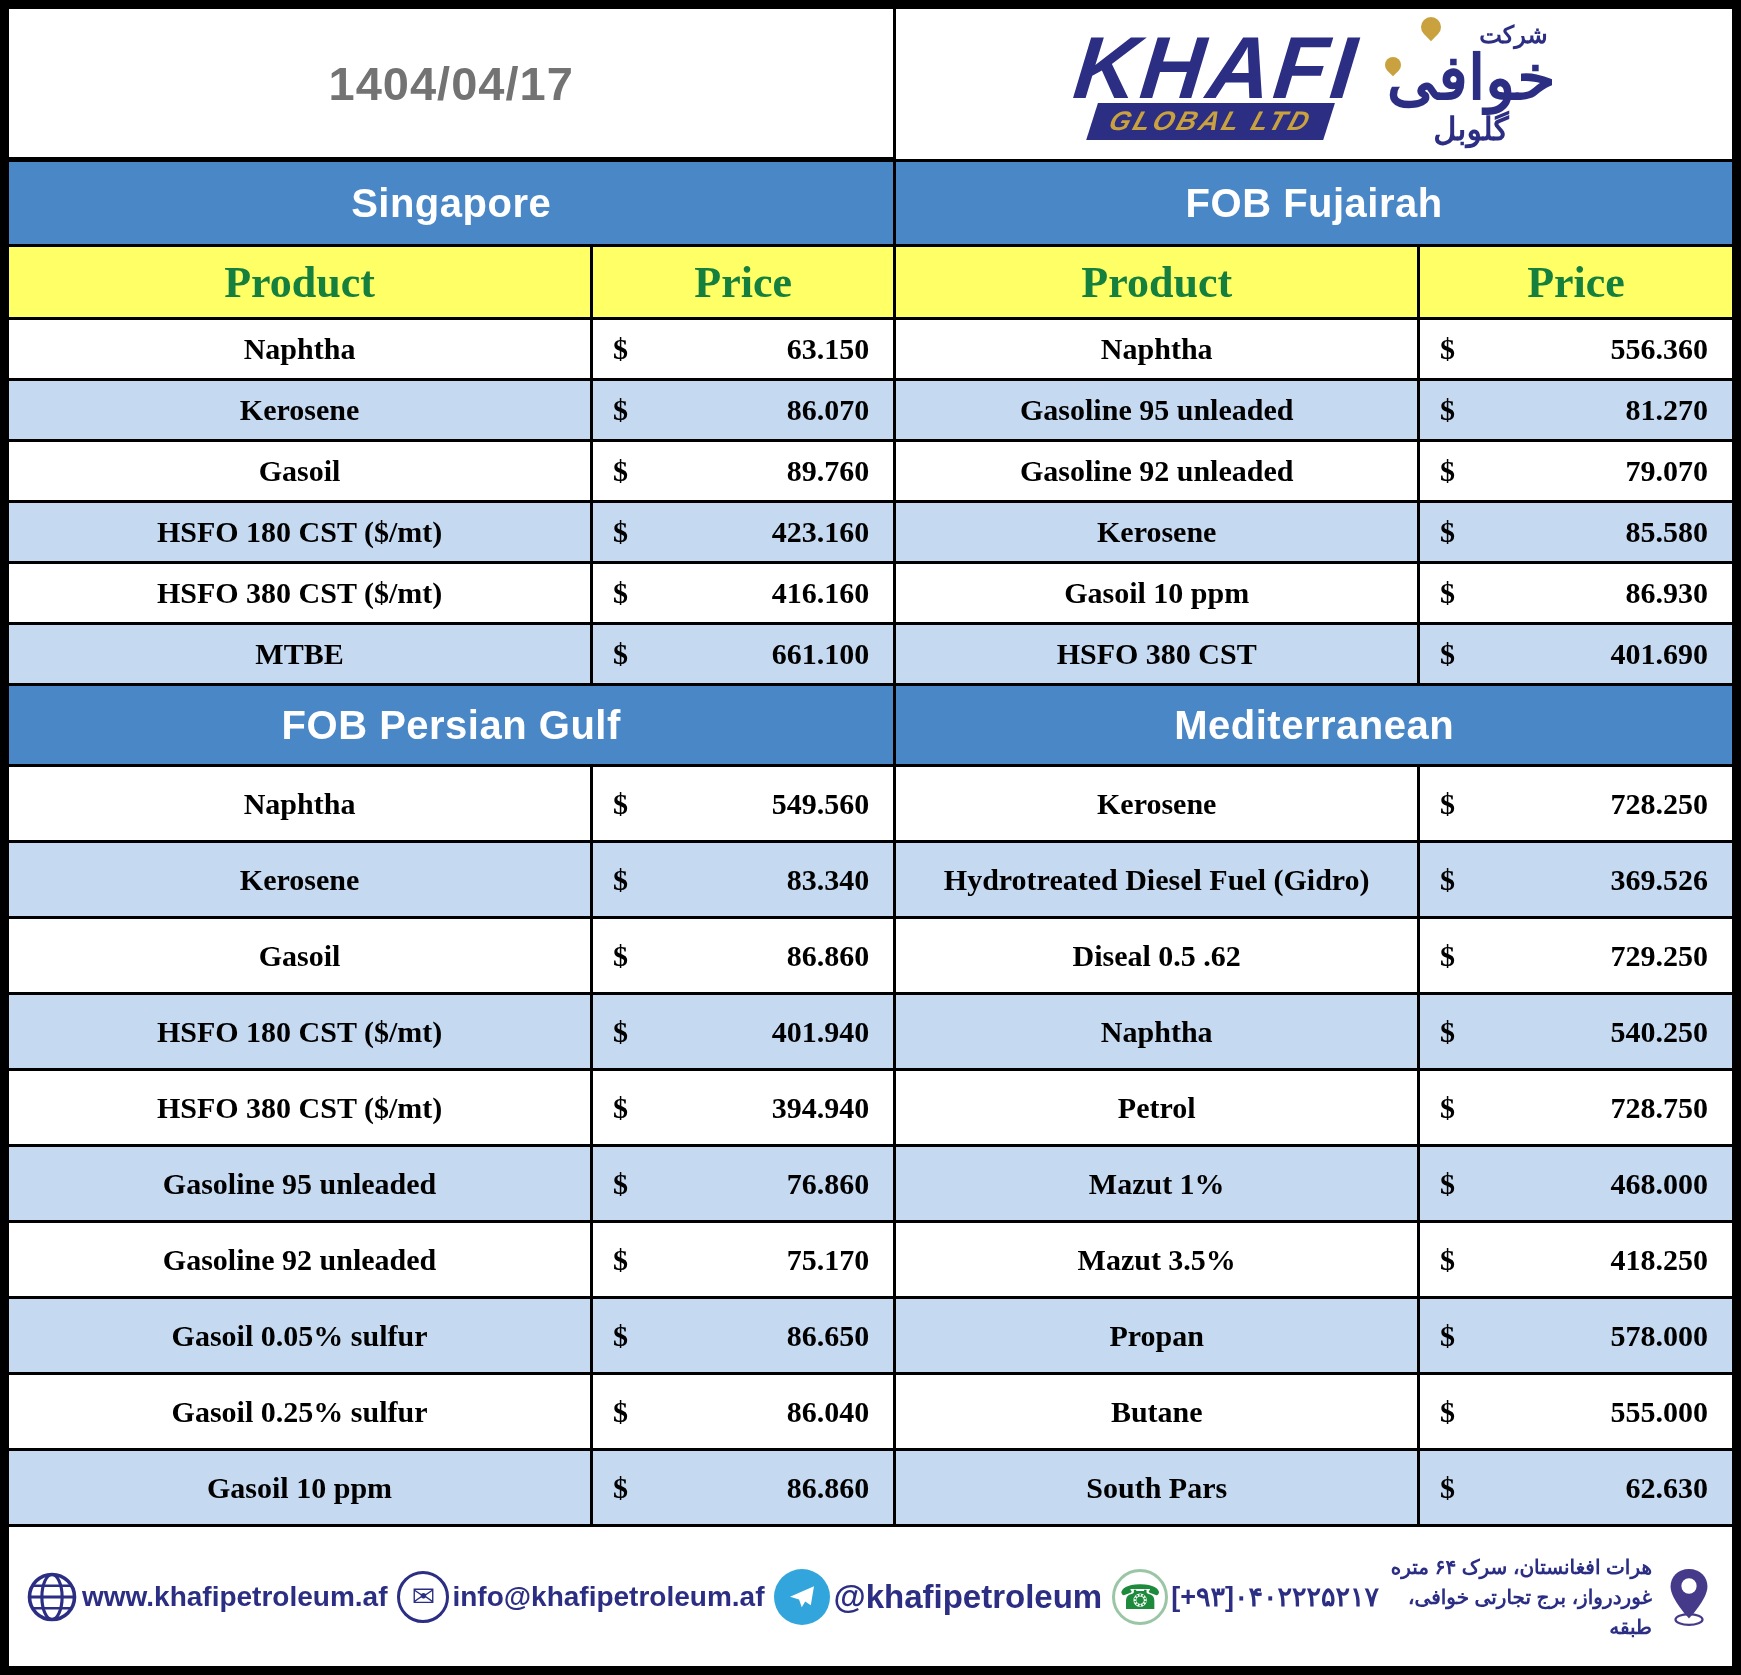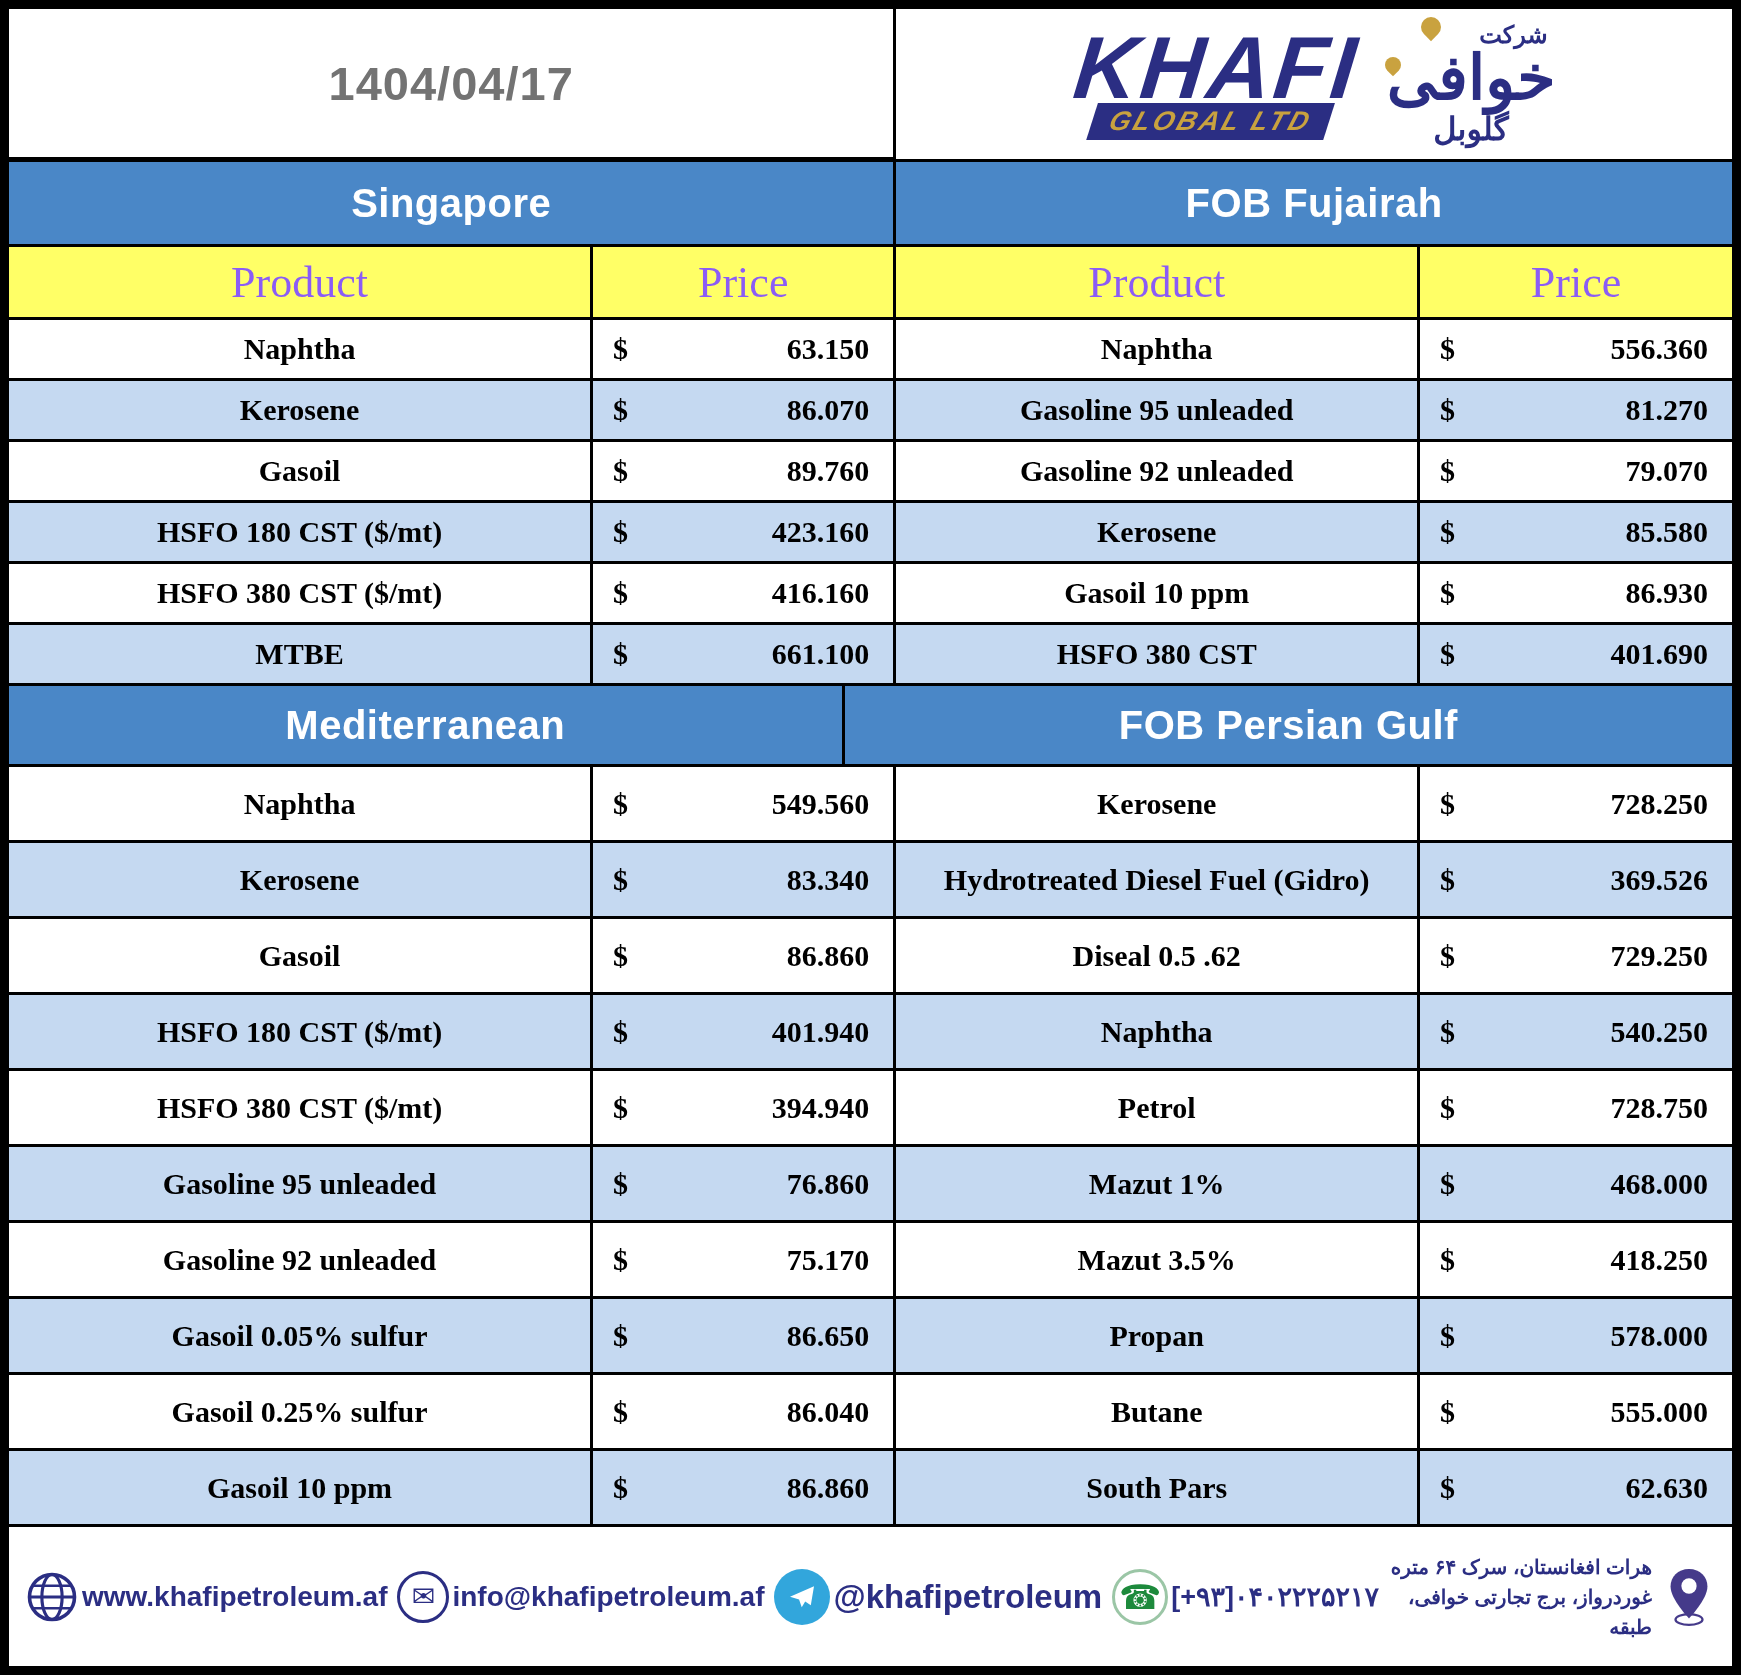--- a/index.html
+++ b/index.html
@@ -43,21 +43,21 @@
   .drop.d2{top:34px;left:-2px;width:16px;height:16px;}
 
   
   .section-row{height:85px;background:var(--secblue);}
   .section-row.second{height:81px;}
   .section-title{color:#fff;font-size:40px;font-weight:800;letter-spacing:0.5px;}
 
   
   .colhead-row{height:73px;}
   .colhead{background:var(--headyellow);font-family:"Liberation Serif",serif;
-    font-weight:400;font-size:44px;color:#8b5cf6;}
+    font-weight:700;font-size:44px;color:#15803d;}
 
   
   .price-row{height:61px;}
   .price-row.tall{height:76px;}
   .pcell{font-family:"Liberation Serif",serif;font-weight:700;font-size:30px;color:#000;
     background:#fff;text-align:center;padding:0 6px;}
   .vcell{font-family:"Liberation Serif",serif;font-weight:700;font-size:30px;color:#000;
     background:#fff;justify-content:space-between;padding:0 24px 0 20px;}
   .shade{background:var(--rowalt);}
 
@@ -190,25 +190,25 @@
         </div>
         <div class="cell pcell w3 shade">HSFO 380 CST</div>
         <div class="cell vcell w4 shade">
           <span>$</span>
           <span>401.690</span>
         </div>
       </div>
     </div>
 
   <div class="row section-row second">
+    <div class="cell wL">
+      <span class="section-title">FOB Persian Gulf</span>
+    </div>
     <div class="cell wR">
       <span class="section-title">Mediterranean</span>
-    </div>
-    <div class="cell wL">
-      <span class="section-title">FOB Persian Gulf</span>
     </div>
   </div>
 
   <div id="rows-bottom">
       <div class="row price-row tall">
         <div class="cell pcell w1">Naphtha</div>
         <div class="cell vcell w2">
           <span>$</span>
           <span>549.560</span>
         </div>

